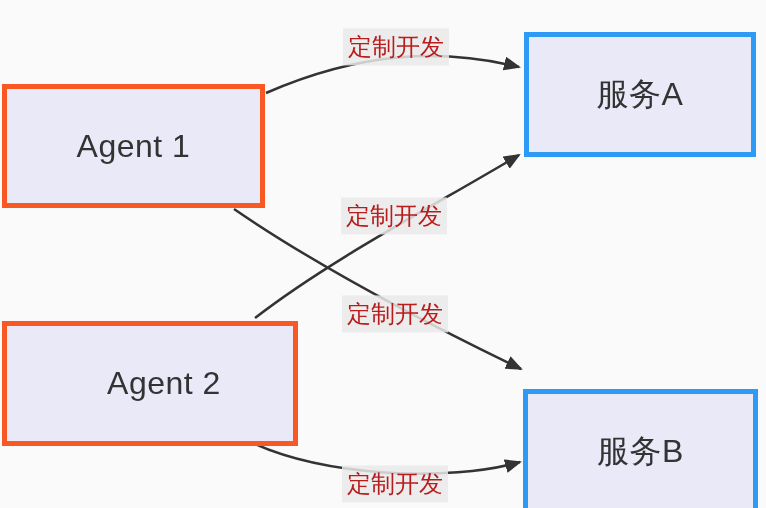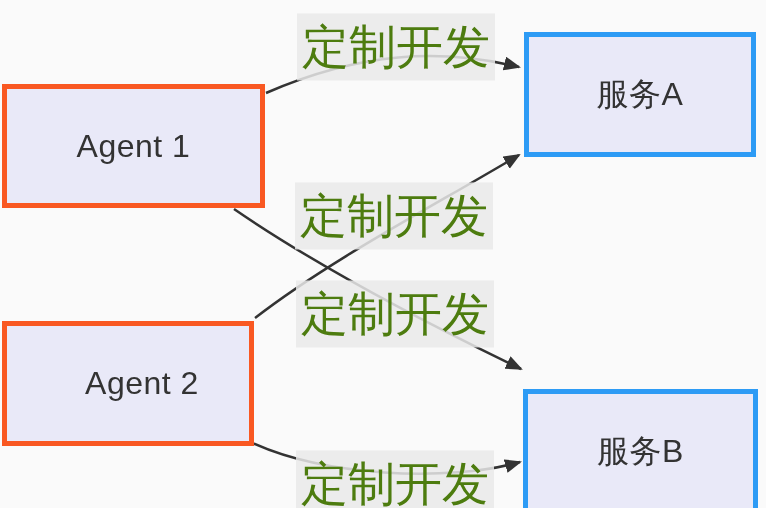--- a/index.html
+++ b/index.html
@@ -36,29 +36,29 @@
     font-size: 32px;
     letter-spacing: 0.5px;
   }
   .node.agent {
     border: 5px solid #F95822;
   }
   .node.service {
     border: 5px solid #2D9BF5;
   }
   #node-agent1  { left: 2px;   top: 84px;  width: 263px; height: 124px; }
-  #node-agent2  { left: 2px;   top: 321px; width: 252px; height: 125px; padding-left: 28px; }
+  #node-agent2  { left: 2px;   top: 321px; width: 296px; height: 125px; padding-left: 28px; }
   #node-serviceA{ left: 524px; top: 32px;  width: 232px; height: 125px; }
   #node-serviceB{ left: 523px; top: 372px; width: 235px; height: 126px; margin-top: 17px; }
   .edge-label {
     position: absolute;
     transform: translate(-50%, -50%);
     background: rgba(233, 233, 233, 0.85);
-    color: #4d7c0f;
-    font-size: 47px;
+    color: #b91c1c;
+    font-size: 24px;
     line-height: 1.3;
     padding: 3px 5px;
     white-space: nowrap;
   }
   #edge-label-0 { left: 396px; top: 47px; }
   #edge-label-1 { left: 394px; top: 216px; }
   #edge-label-2 { left: 395px; top: 314px; }
   #edge-label-3 { left: 395px; top: 484px; }
 </style>
 </head>

